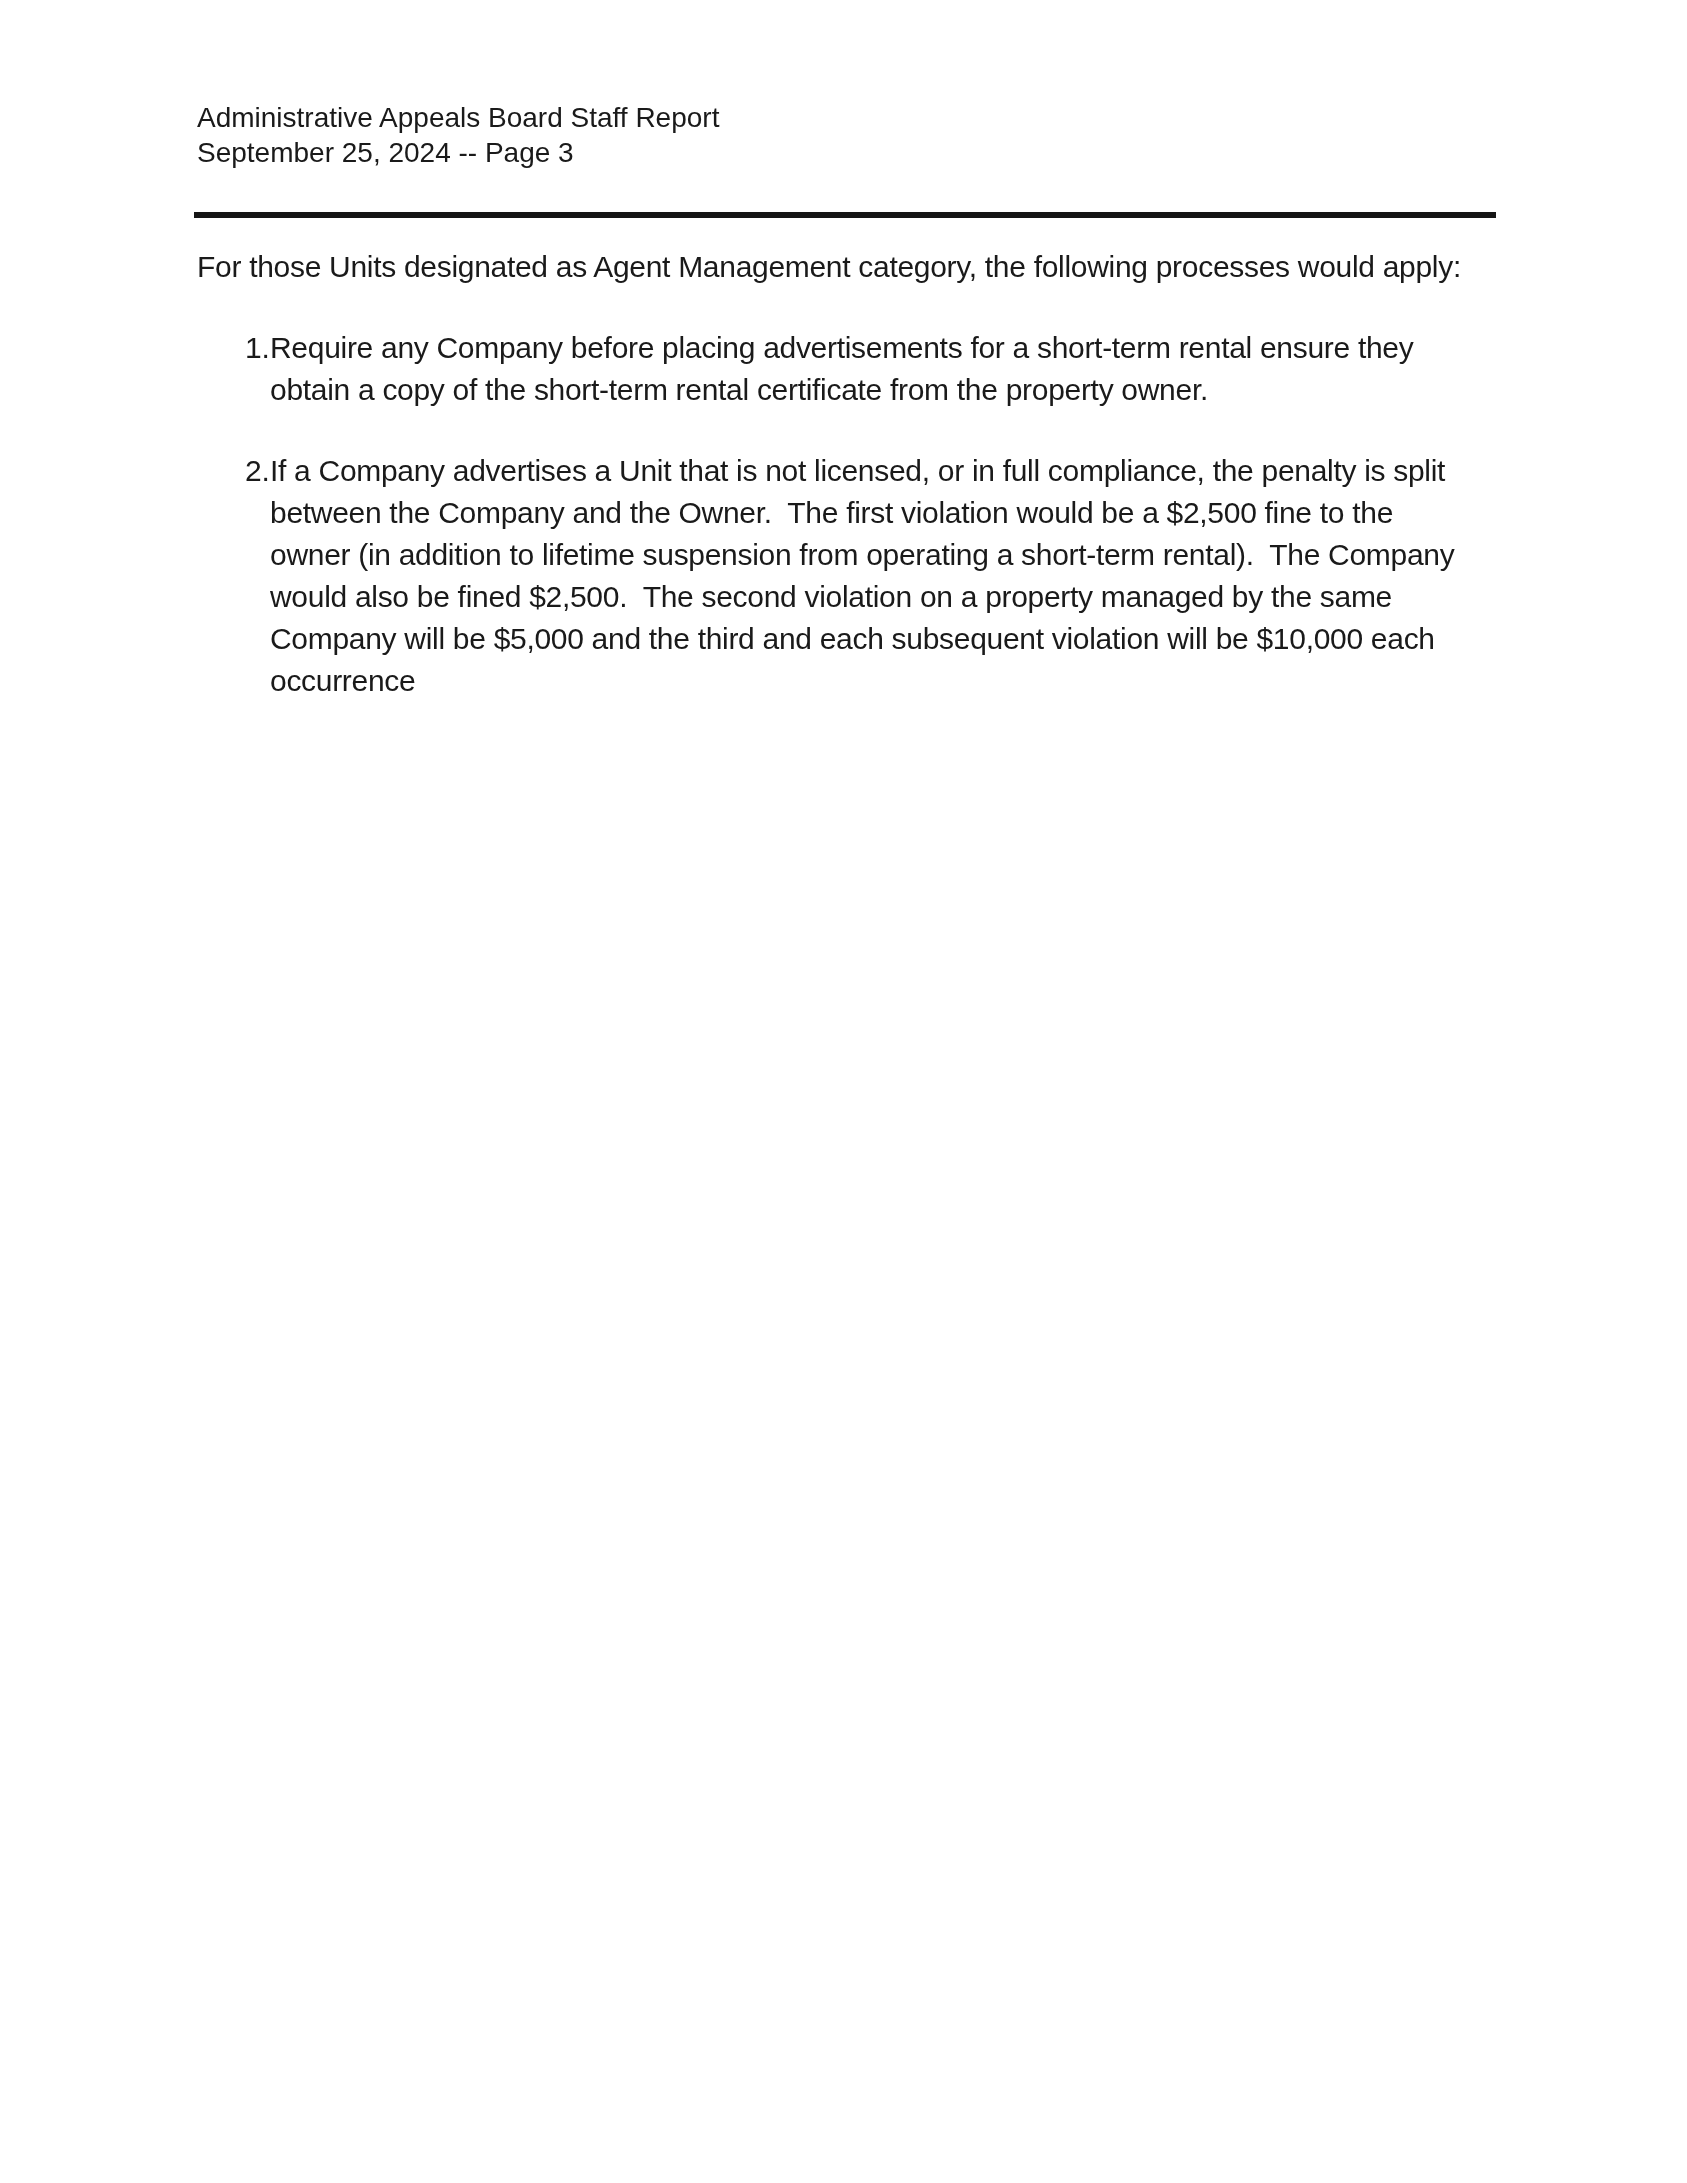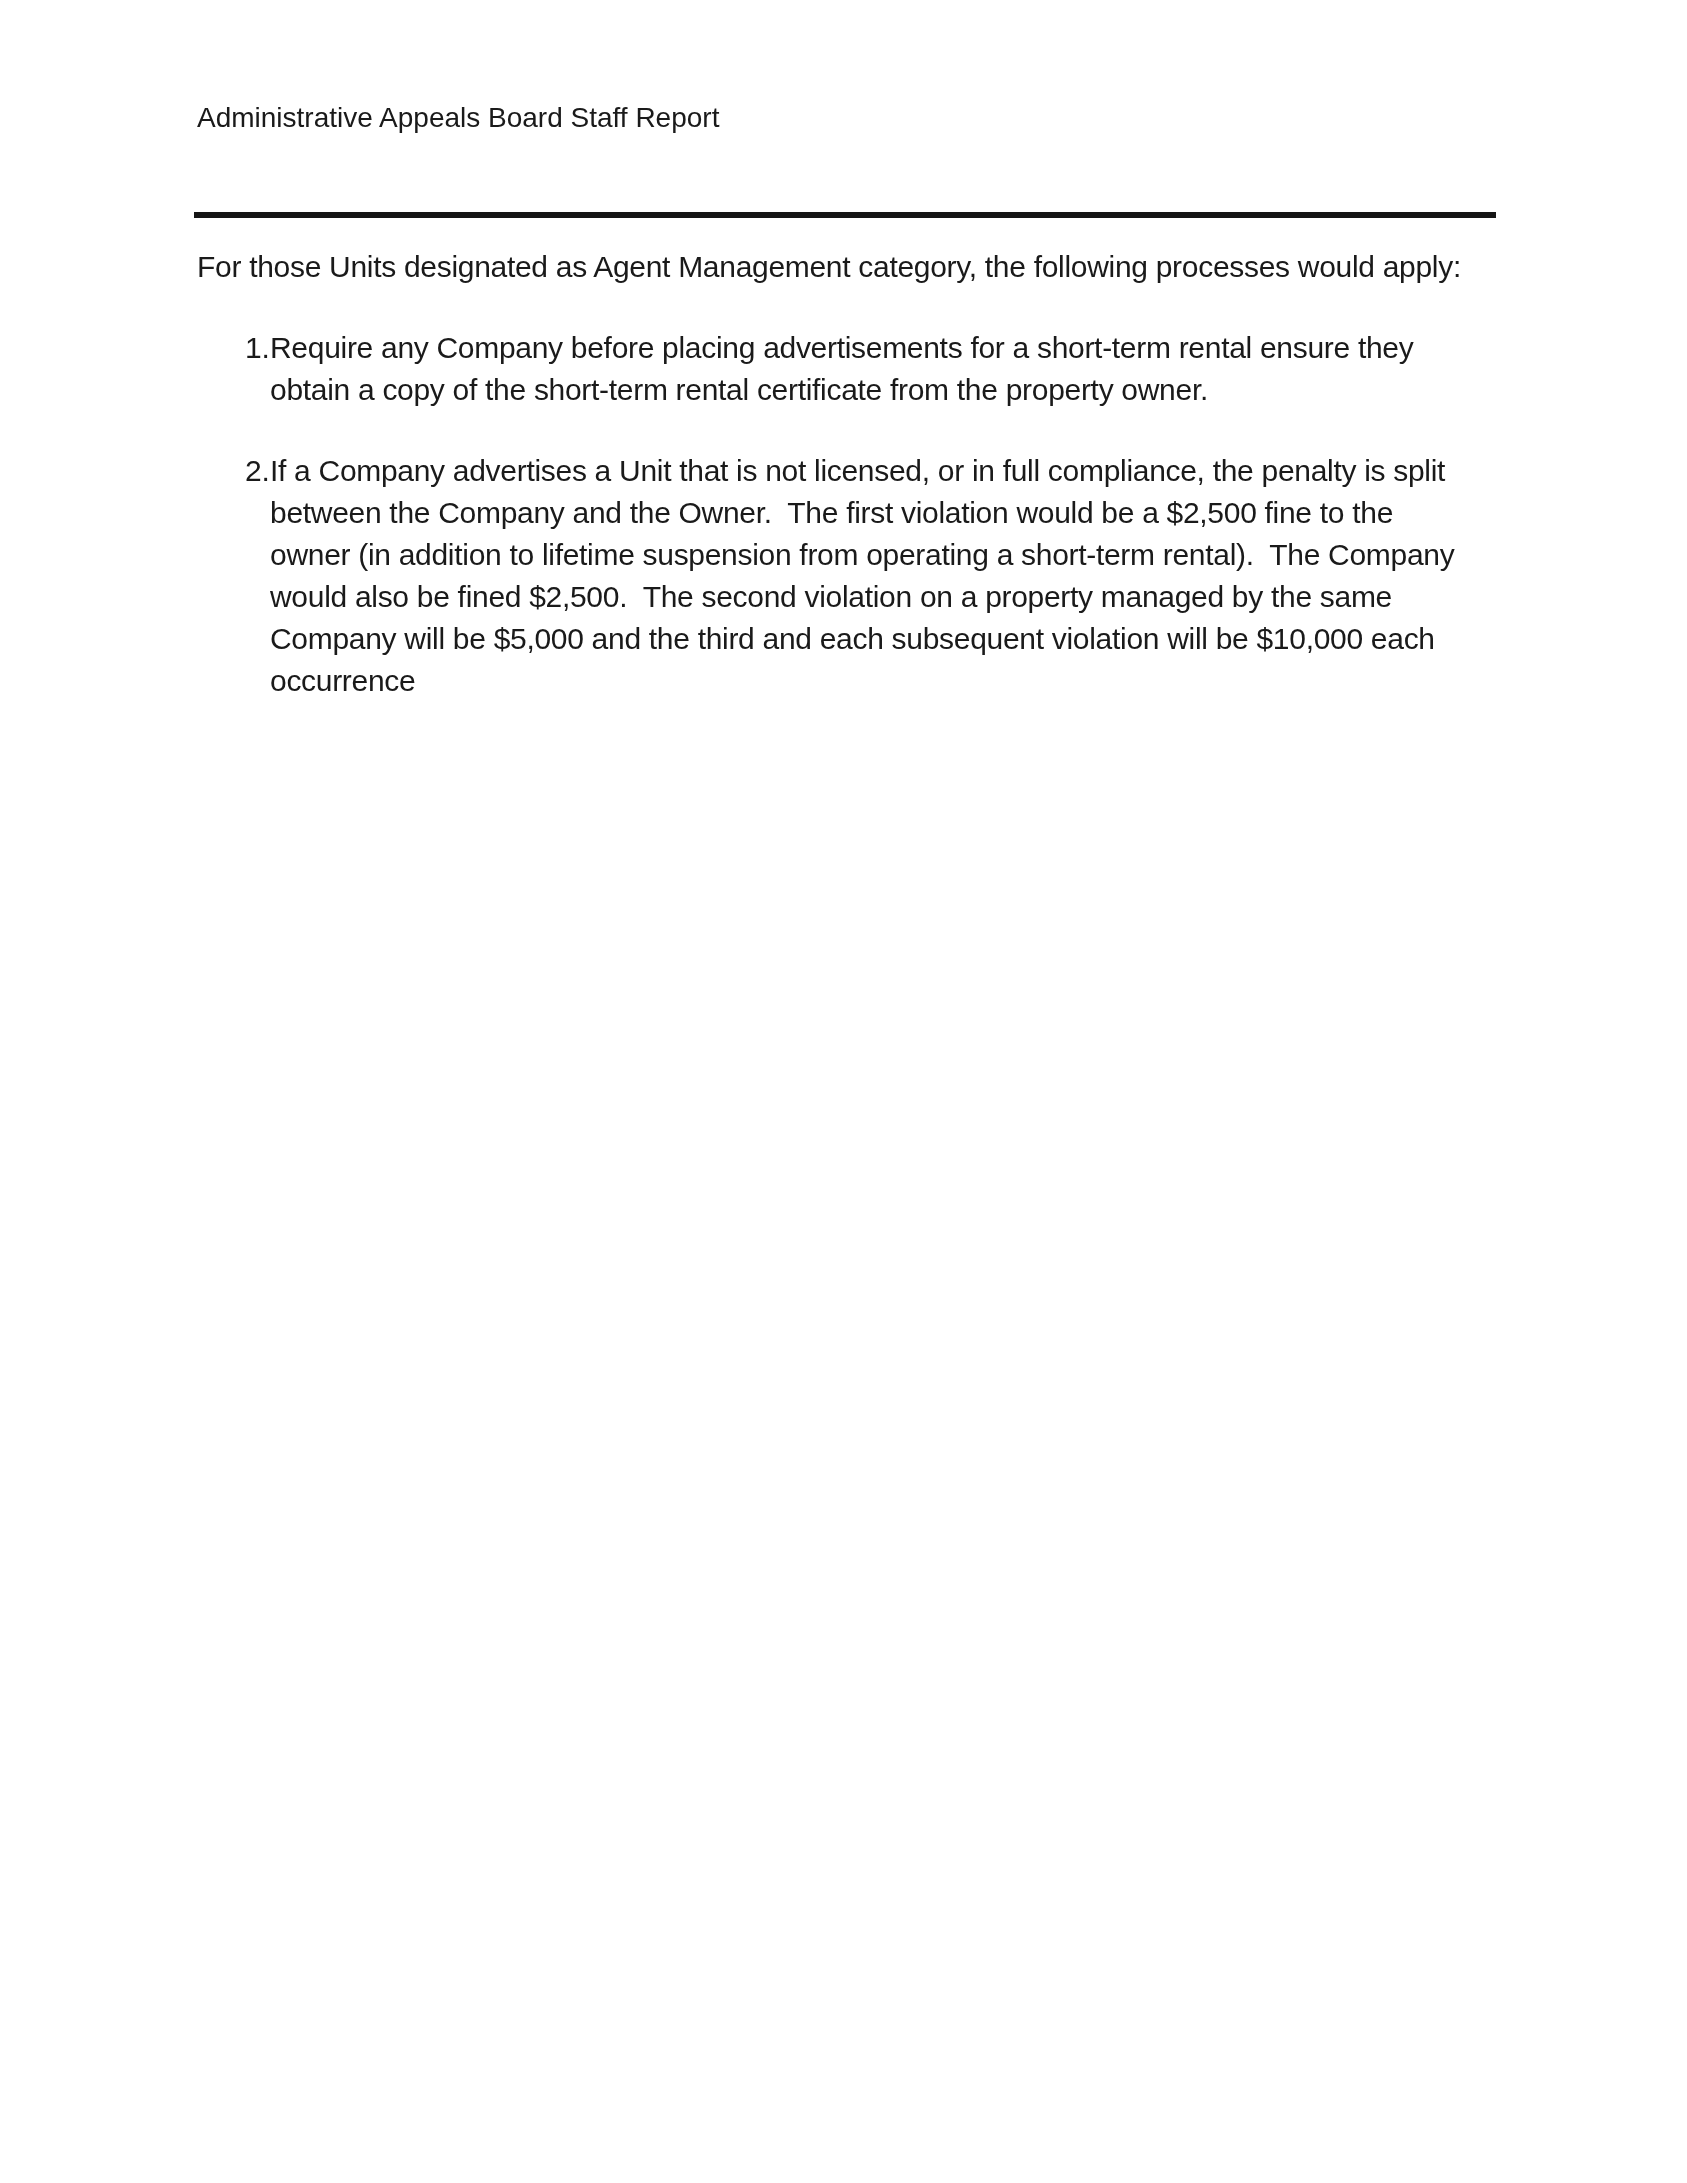--- a/index.html
+++ b/index.html
@@ -79,20 +79,21 @@
     white-space: nowrap;
   }
 </style>
 </head>
 <body>
 
 <div class="page">
 
   <div class="header">
     <div>Administrative Appeals Board Staff Report</div>
+    <div>September 25, 2024 -- Page 3</div>
   </div>
 
   <div class="rule"></div>
 
   <div class="content">
     <p class="intro">For those Units designated as Agent Management category, the following processes would apply:</p>
 
     <div class="olist">
       <div class="li">
         <span class="num">1.</span>

